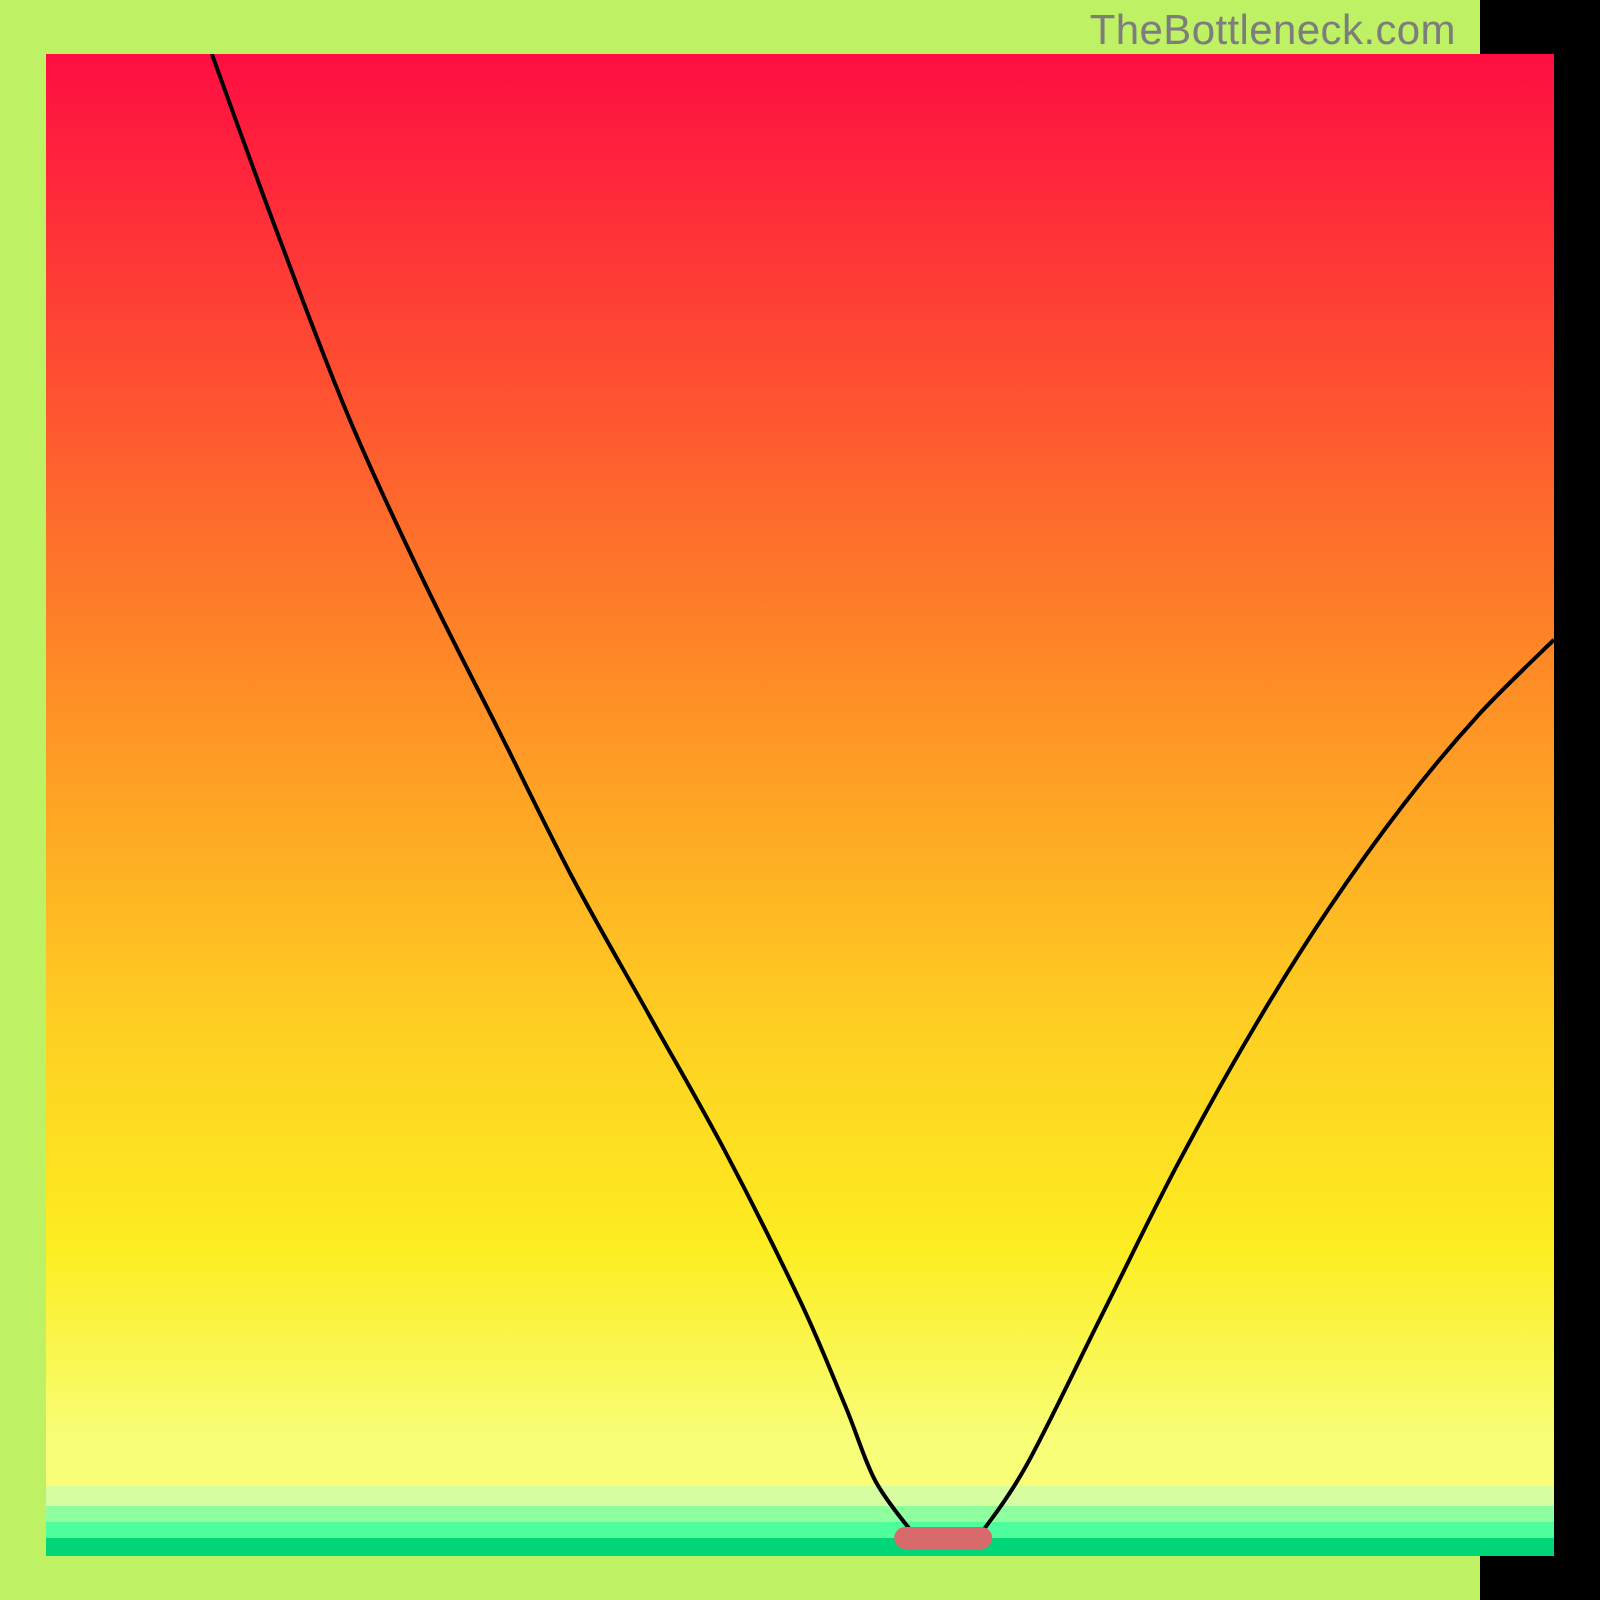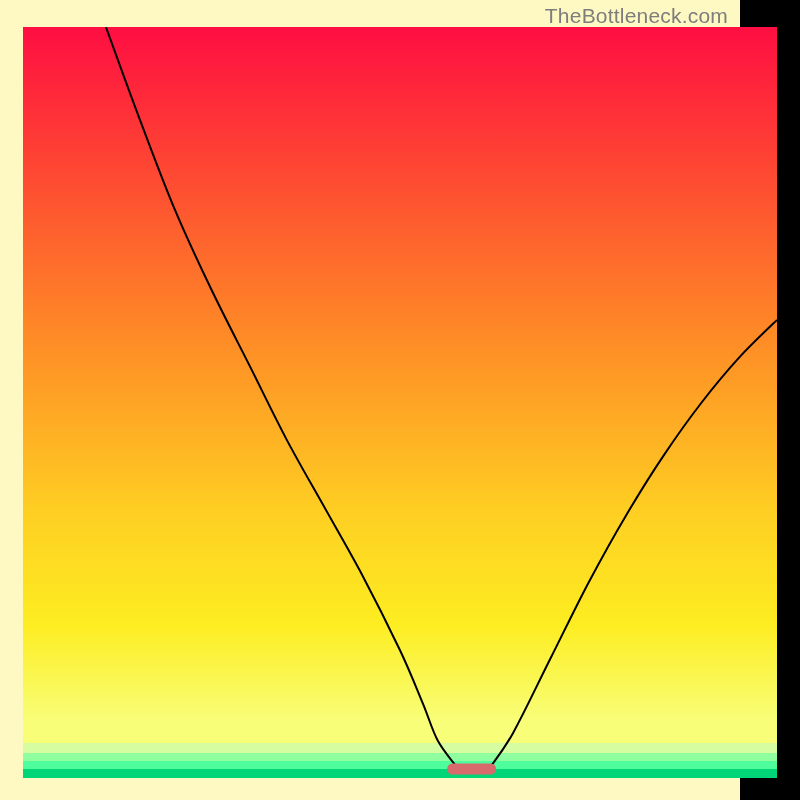--- a/index.html
+++ b/index.html
@@ -8,21 +8,21 @@
     width: 800px;
     height: 800px;
     overflow: hidden;
     background: #000;
     font-family: Arial, Helvetica, sans-serif;
   }
   .frame {
     position: relative;
     width: 740px;
     height: 800px;
-    background: #fef9c3;
+    background: #bef264;
   }
   .watermark {
     position: absolute;
     top: 4px;
     right: 12px;
     color: #7d7d7d;
     font-size: 21px;
     letter-spacing: 0.2px;
     z-index: 10;
     font-weight: 500;

